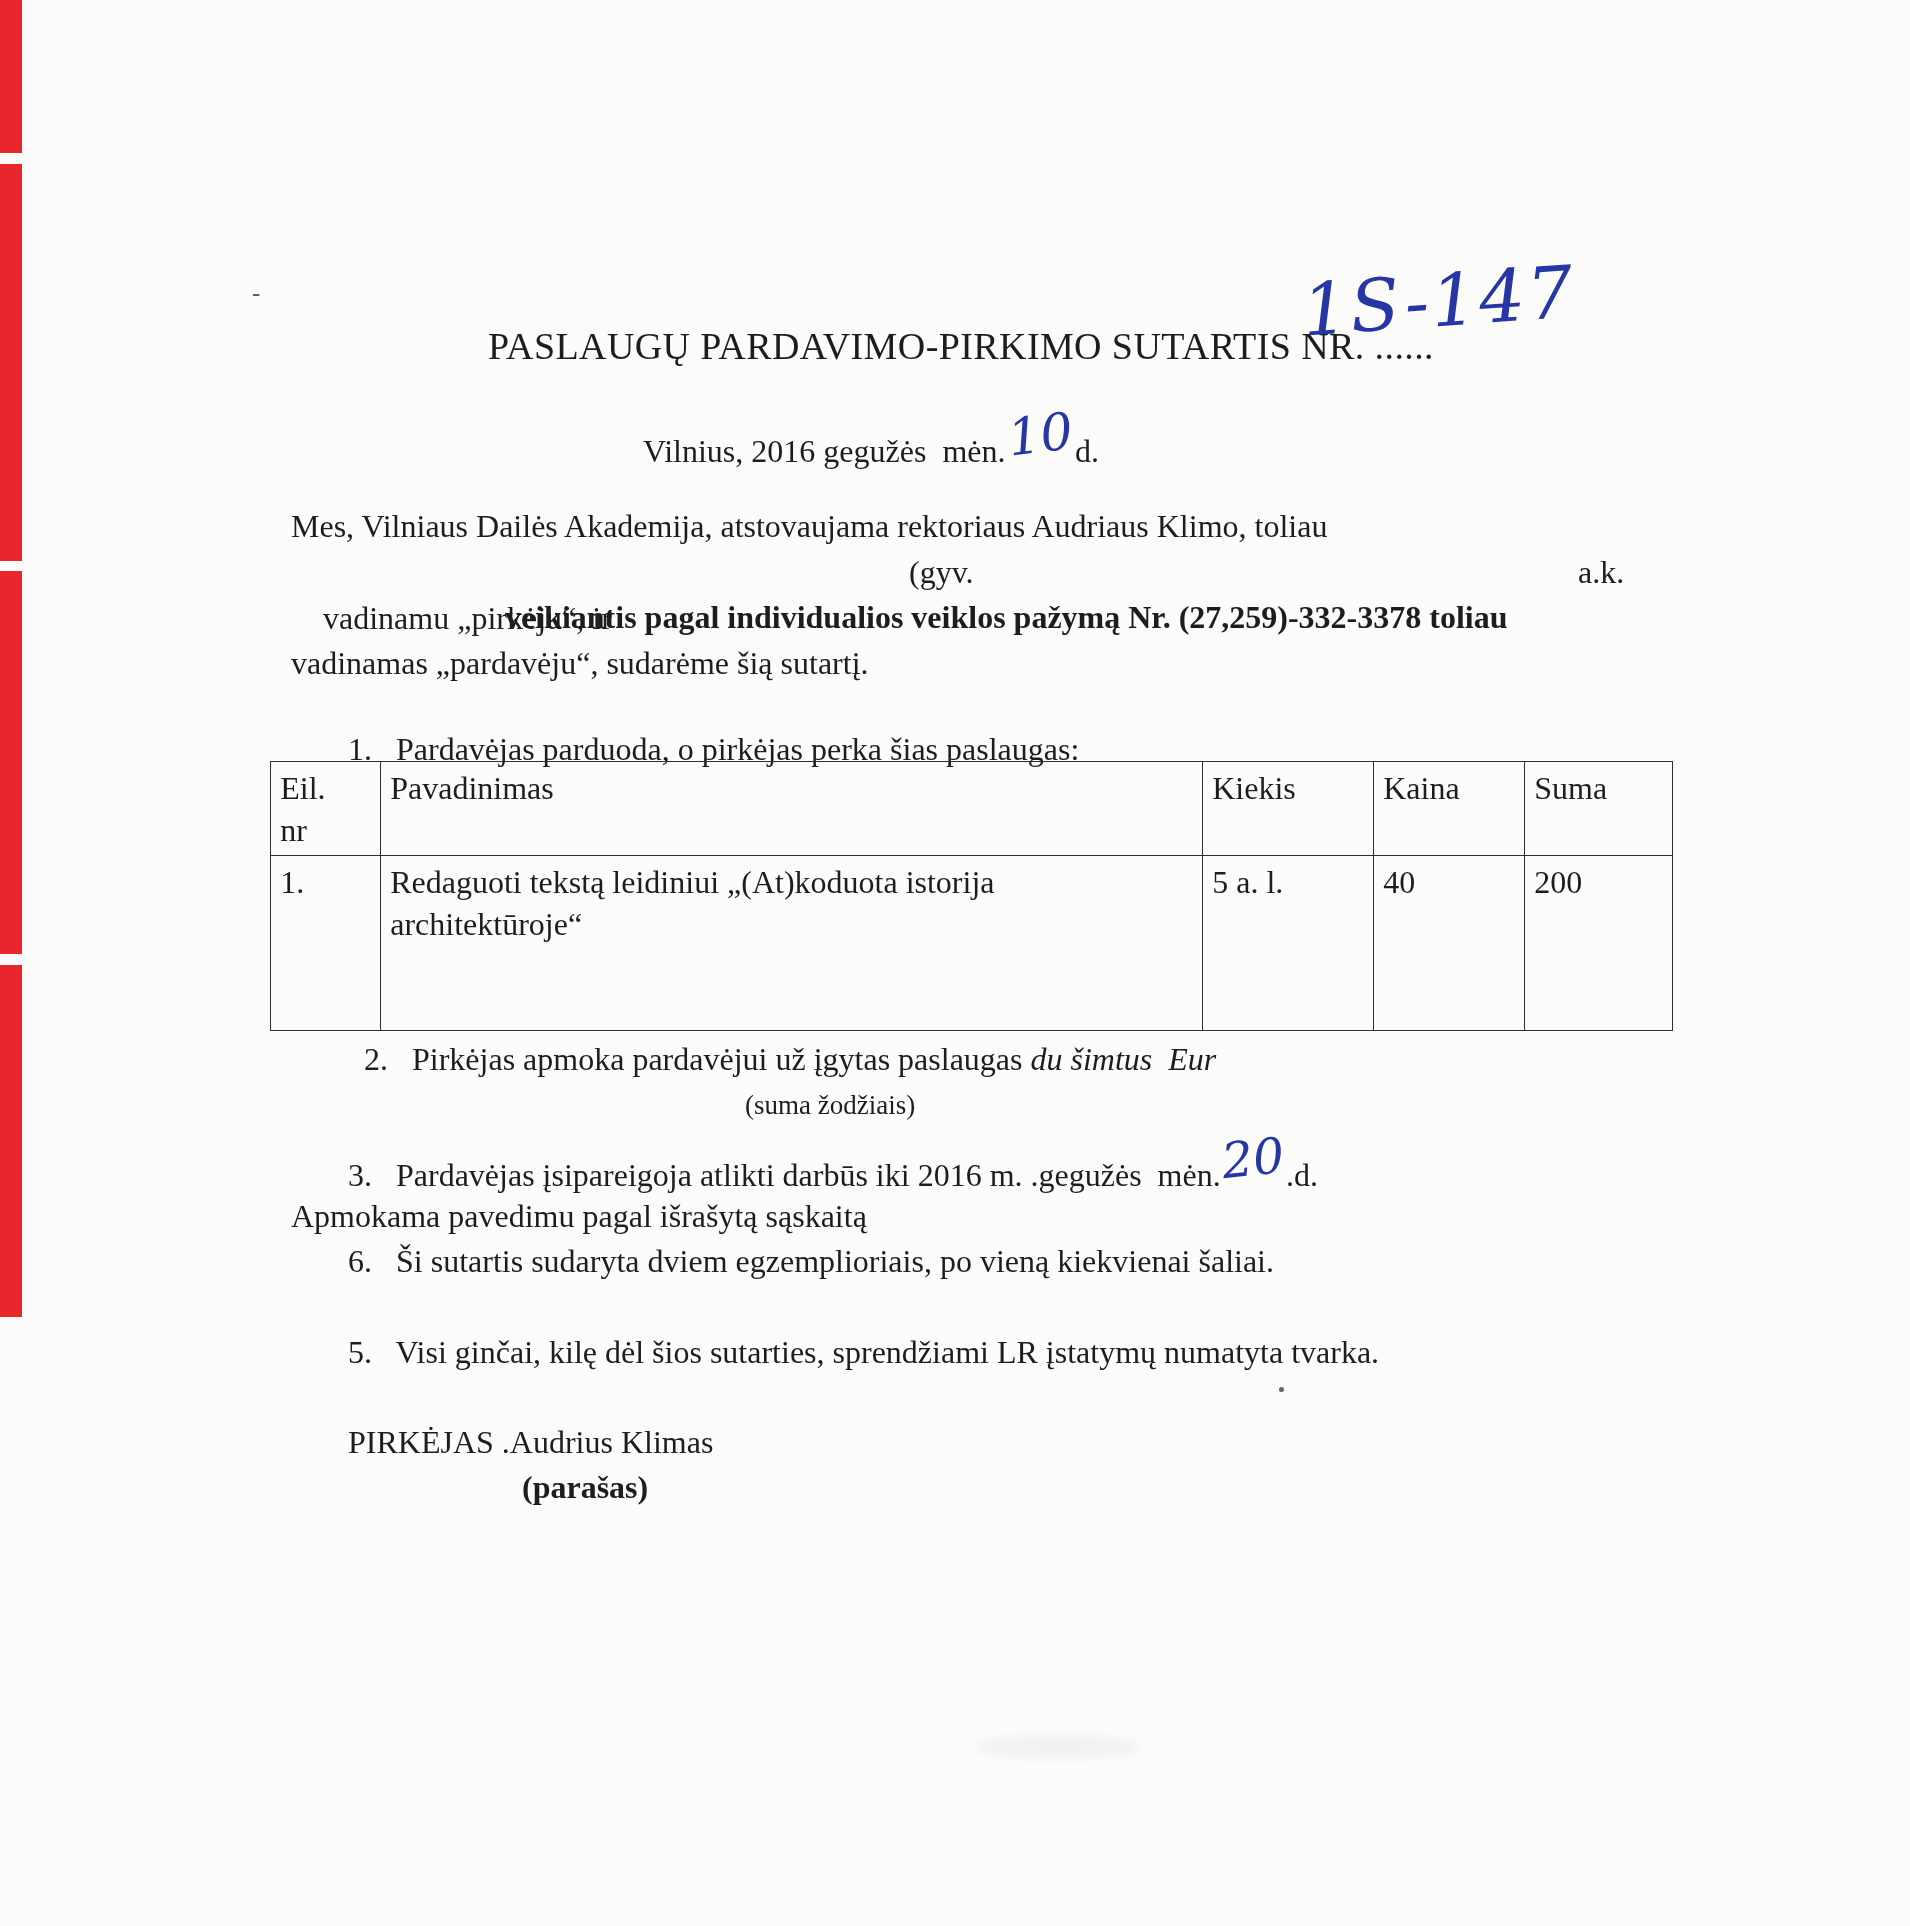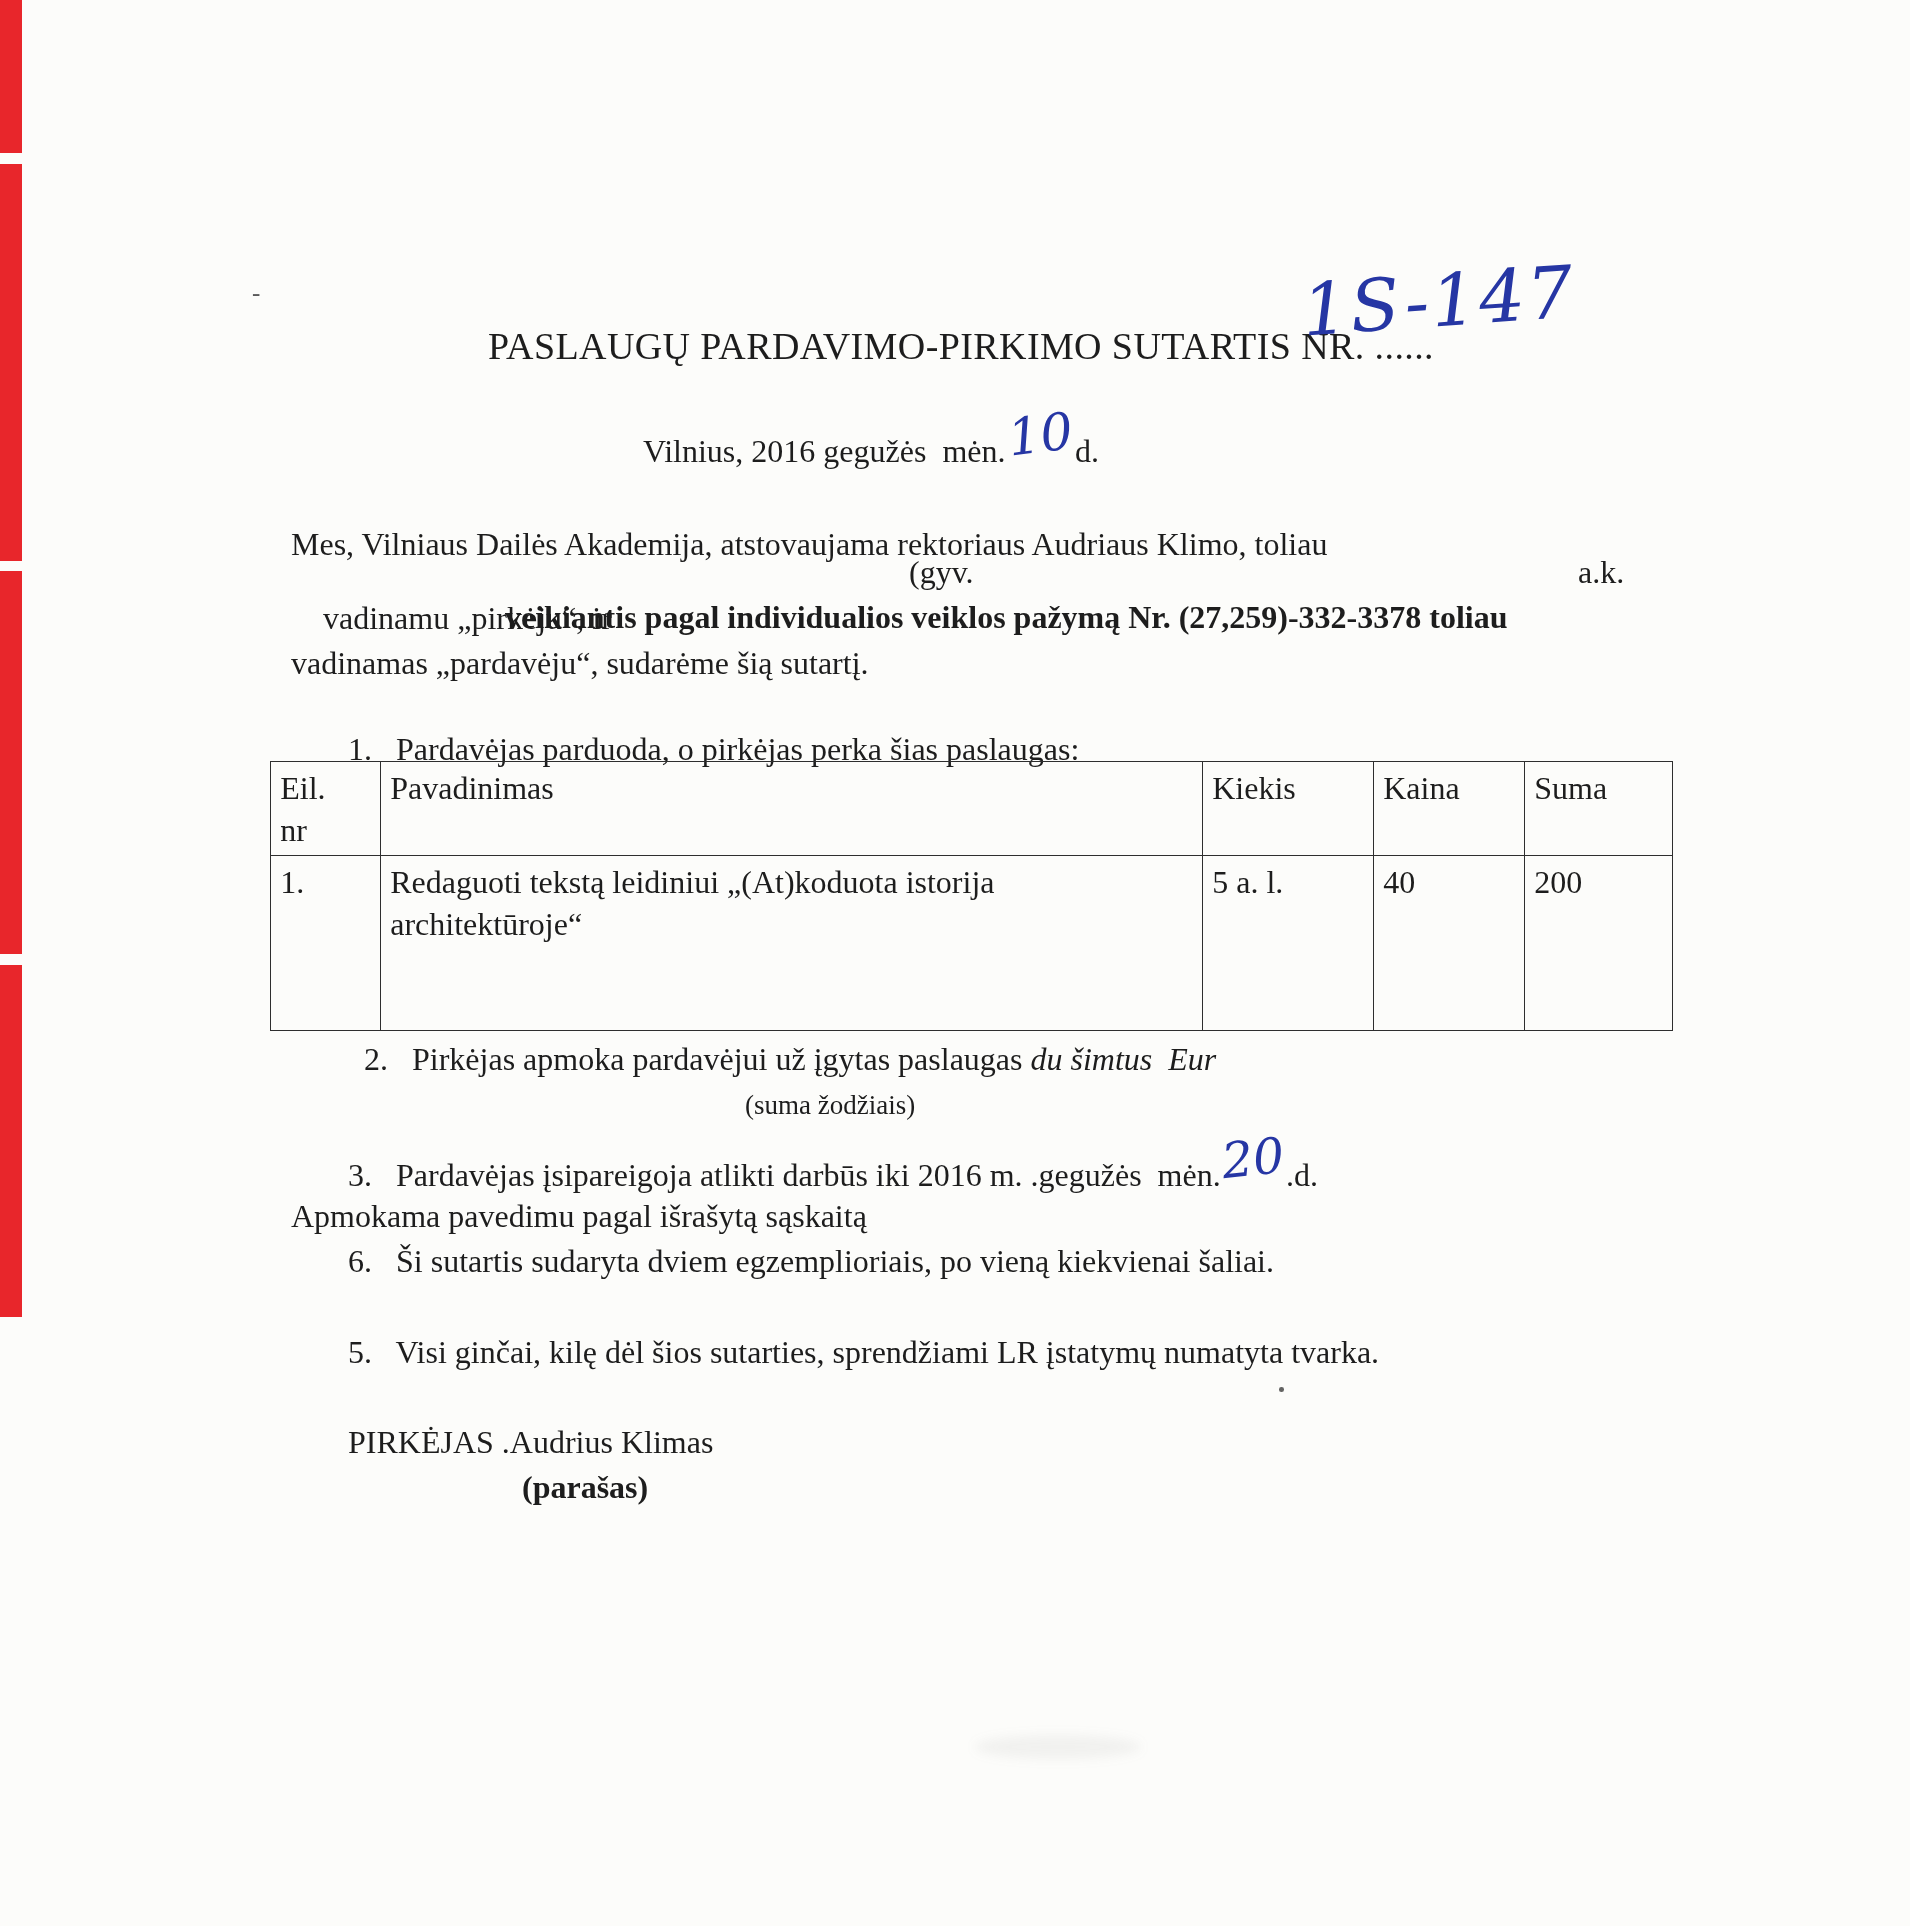--- a/index.html
+++ b/index.html
@@ -37,21 +37,21 @@
   }
   .hand-contract-no{
     position:absolute;left:1302px;top:259px;font-size:72px;
     transform:rotate(-4deg);letter-spacing:2.3px;
   }
   .hand-day{font-size:51px;position:relative;top:-10px;transform:rotate(-7deg);margin:0 2.3px;}
   .hand-day-2{font-size:49px;position:relative;top:-10.8px;transform:rotate(-6deg);margin:0 1.5px;}
 
   .dateline{left:643px;top:422px;}
 
-  .intro-l1{left:291px;top:503px;margin-top:18px;}
+  .intro-l1{left:291px;top:503px;}
   .intro-l2{left:291px;top:549px;width:1371px;}
   .intro-l2 .gyv{position:absolute;left:618px;top:0;}
   .intro-l2 .ak{position:absolute;left:1287px;top:0;}
   .intro-l3{left:505px;top:594px;font-weight:bold;}
   .intro-l4{left:291px;top:640px;}
 
   .item1{left:348px;top:726px;}
 
   table.services{
     position:absolute;left:270px;top:761px;

